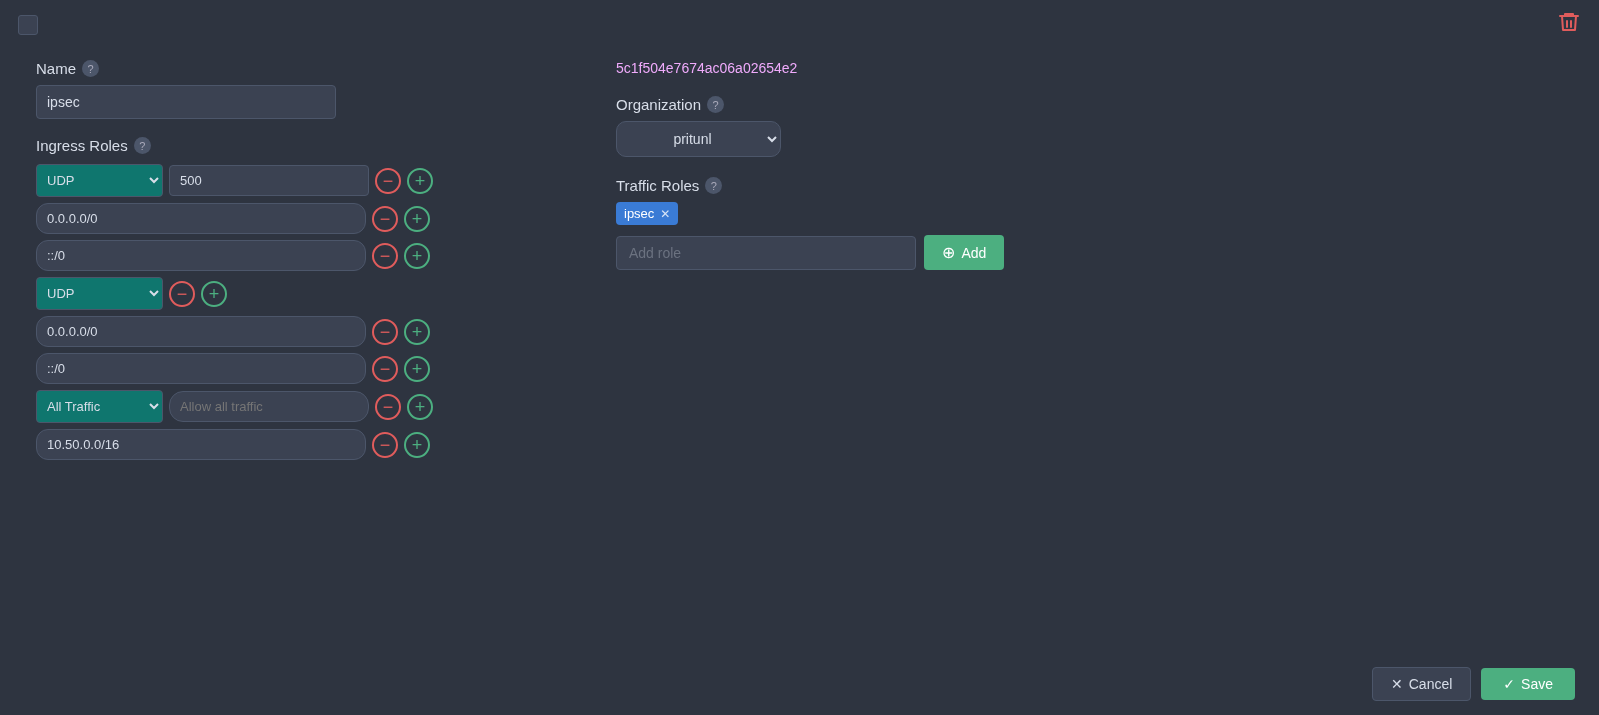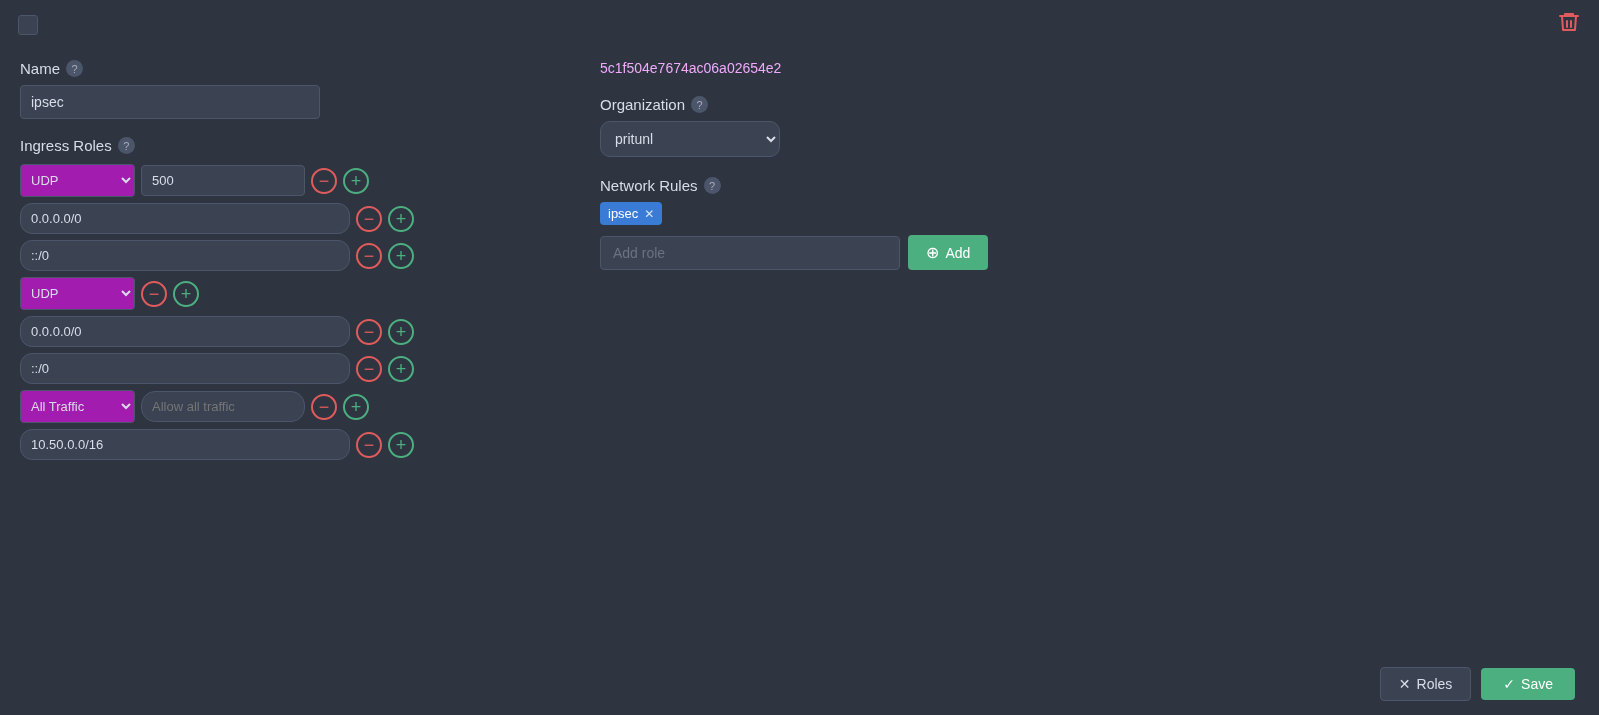--- a/index.html
+++ b/index.html
@@ -25,21 +25,21 @@
       border: 1px solid #4c566a;
       border-radius: 3px;
     }
     .delete-icon {
       color: #e05c5c;
       font-size: 22px;
       cursor: pointer;
     }
     .main-content {
       display: flex;
-      padding: 10px 36px 10px 20px;
+      padding: 10px 36px 10px 36px;
       gap: 60px;
     }
     .left-panel {
       flex: 1;
       max-width: 520px;
     }
     .right-panel {
       flex: 1;
       max-width: 520px;
     }
@@ -85,38 +85,38 @@
       align-items: center;
       gap: 6px;
     }
     .rule-row {
       display: flex;
       align-items: center;
       gap: 6px;
       margin-bottom: 6px;
     }
     .protocol-select {
-      background: #a21caf;
+      background: #0f766e;
       border: 1px solid #4c566a;
       border-radius: 4px;
       color: #d8dee9;
       padding: 7px 6px;
       font-size: 13px;
-      width: 115px;
+      width: 127px;
       appearance: auto;
       cursor: pointer;
     }
     .port-input {
       background: #3b4252;
       border: 1px solid #4c566a;
       border-radius: 4px;
       color: #d8dee9;
       padding: 7px 10px;
       font-size: 13px;
-      width: 164px;
+      width: 200px;
       outline: none;
     }
     .cidr-input {
       background: #3b4252;
       border: 1px solid #4c566a;
       border-radius: 12px;
       color: #d8dee9;
       padding: 7px 10px;
       font-size: 13px;
       width: 330px;
@@ -168,23 +168,24 @@
     .org-section {
       margin-bottom: 20px;
     }
     .org-select {
       background: #3b4252;
       border: 1px solid #4c566a;
       border-radius: 10px;
       color: #d8dee9;
       padding: 8px 10px;
       font-size: 14px;
-      width: 180px;
+      width: 165px;
       appearance: auto;
       cursor: pointer;
+      text-align: center;
     }
     .network-roles-section {
       margin-bottom: 20px;
     }
     .roles-container {
       display: flex;
       flex-wrap: wrap;
       gap: 6px;
       margin-bottom: 10px;
     }
@@ -380,21 +381,21 @@
         <span>Organization</span>
         <span class="help-icon">?</span>
       </div>
       <select class="org-select">
         <option>pritunl</option>
       </select>
     </div>
 
     <div class="network-roles-section">
       <div class="field-label">
-        <span>Network Rules</span>
+        <span>Traffic Roles</span>
         <span class="help-icon">?</span>
       </div>
       <div class="roles-container">
         <div class="role-tag">
           <span>ipsec</span>
           <span class="role-tag-remove">✕</span>
         </div>
       </div>
       <div class="add-role-row">
         <input class="add-role-input" type="text" placeholder="Add role" style="">
@@ -404,19 +405,19 @@
         </button>
       </div>
     </div>
 
   </div>
 </div>
 
 <div class="footer">
   <button class="cancel-button">
     <span>✕</span>
-    <span>Roles</span>
+    <span>Cancel</span>
   </button>
   <button class="save-button">
     <span>✓</span>
     <span>Save</span>
   </button>
 </div>
 
 </body></html>

